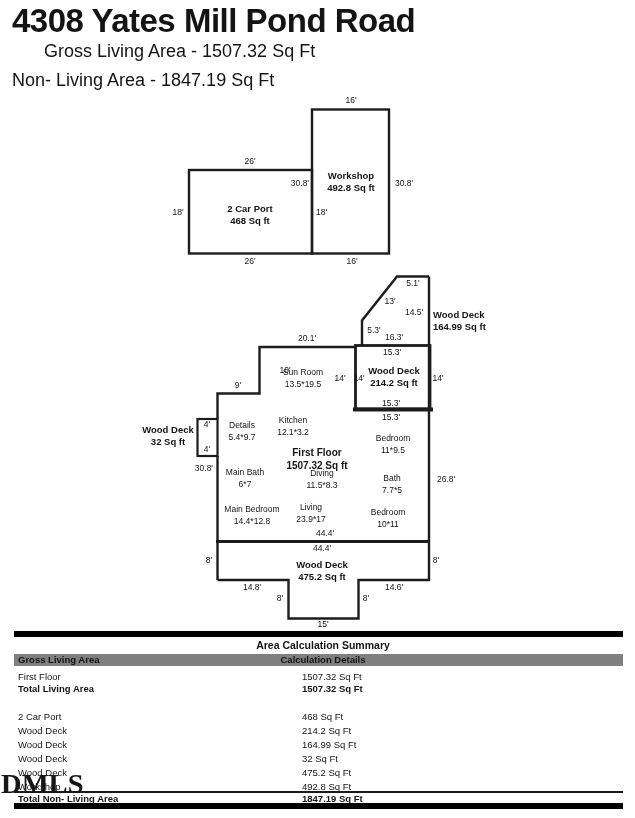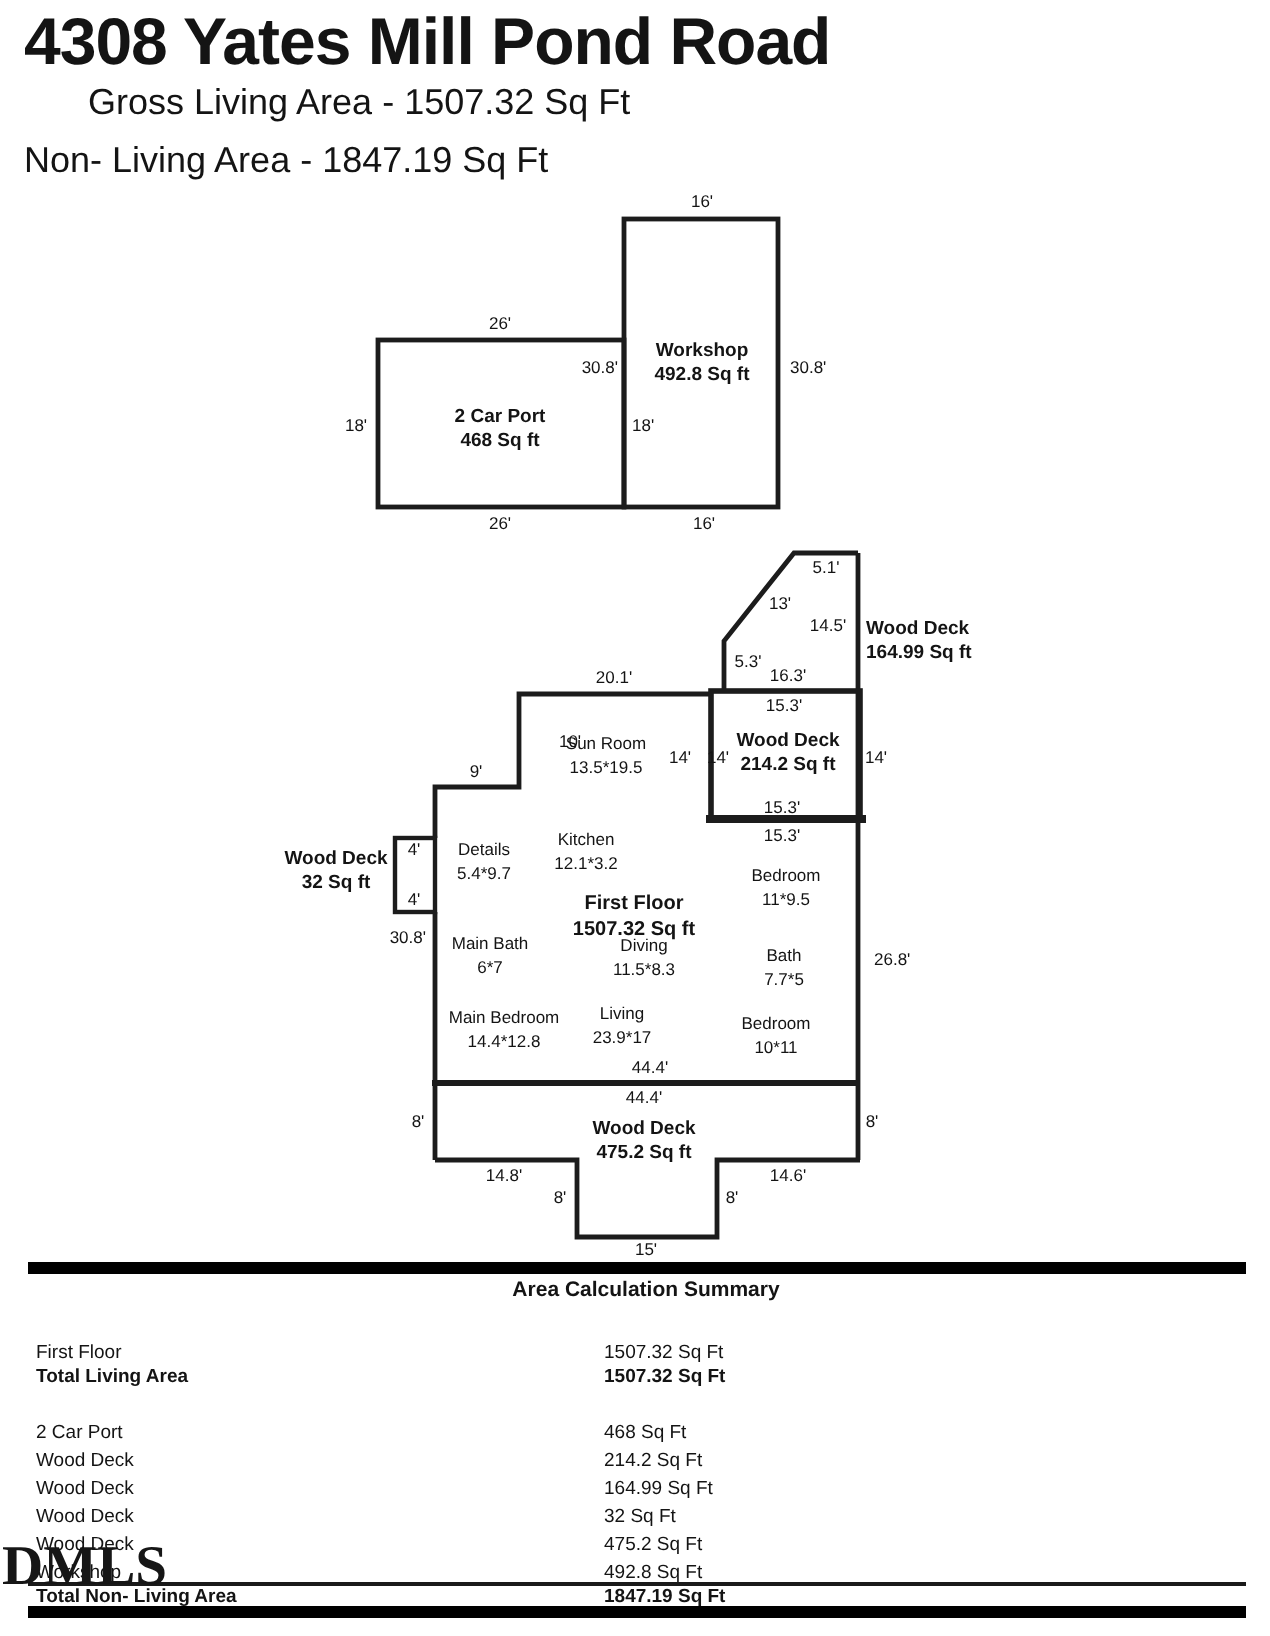--- a/index.html
+++ b/index.html
@@ -159,20 +159,26 @@
 <div class="lbl" style="left:436px;top:561px;">8'</div>
 <div class="lbl" style="left:252px;top:588px;">14.8'</div>
 <div class="lbl" style="left:394px;top:588px;">14.6'</div>
 <div class="lbl" style="left:280px;top:599px;">8'</div>
 <div class="lbl" style="left:366px;top:599px;">8'</div>
 <div class="lbl" style="left:323px;top:625px;">15'</div>
 
 <div class="tbl">
   <div class="bar-black" style="top:0;height:5.5px;"></div>
   <div class="t-title">Area Calculation Summary</div>
+  <div class="bar-gray" style="top:23px;height:11.5px;">
+    <div class="t-row b" style="top:0;">
+      <span class="cl">Gross Living Area</span>
+      <span class="cvc">Calculation Details</span>
+    </div>
+  </div>
   <div class="t-row" style="top:39.5px;">
     <span class="cl">First Floor</span>
     <span class="cv">1507.32 Sq Ft</span>
   </div>
   <div class="t-row b" style="top:51.5px;">
     <span class="cl">Total Living Area</span>
     <span class="cv">1507.32 Sq Ft</span>
   </div>
   <div class="t-row" style="top:80px;">
     <span class="cl">2 Car Port</span>

